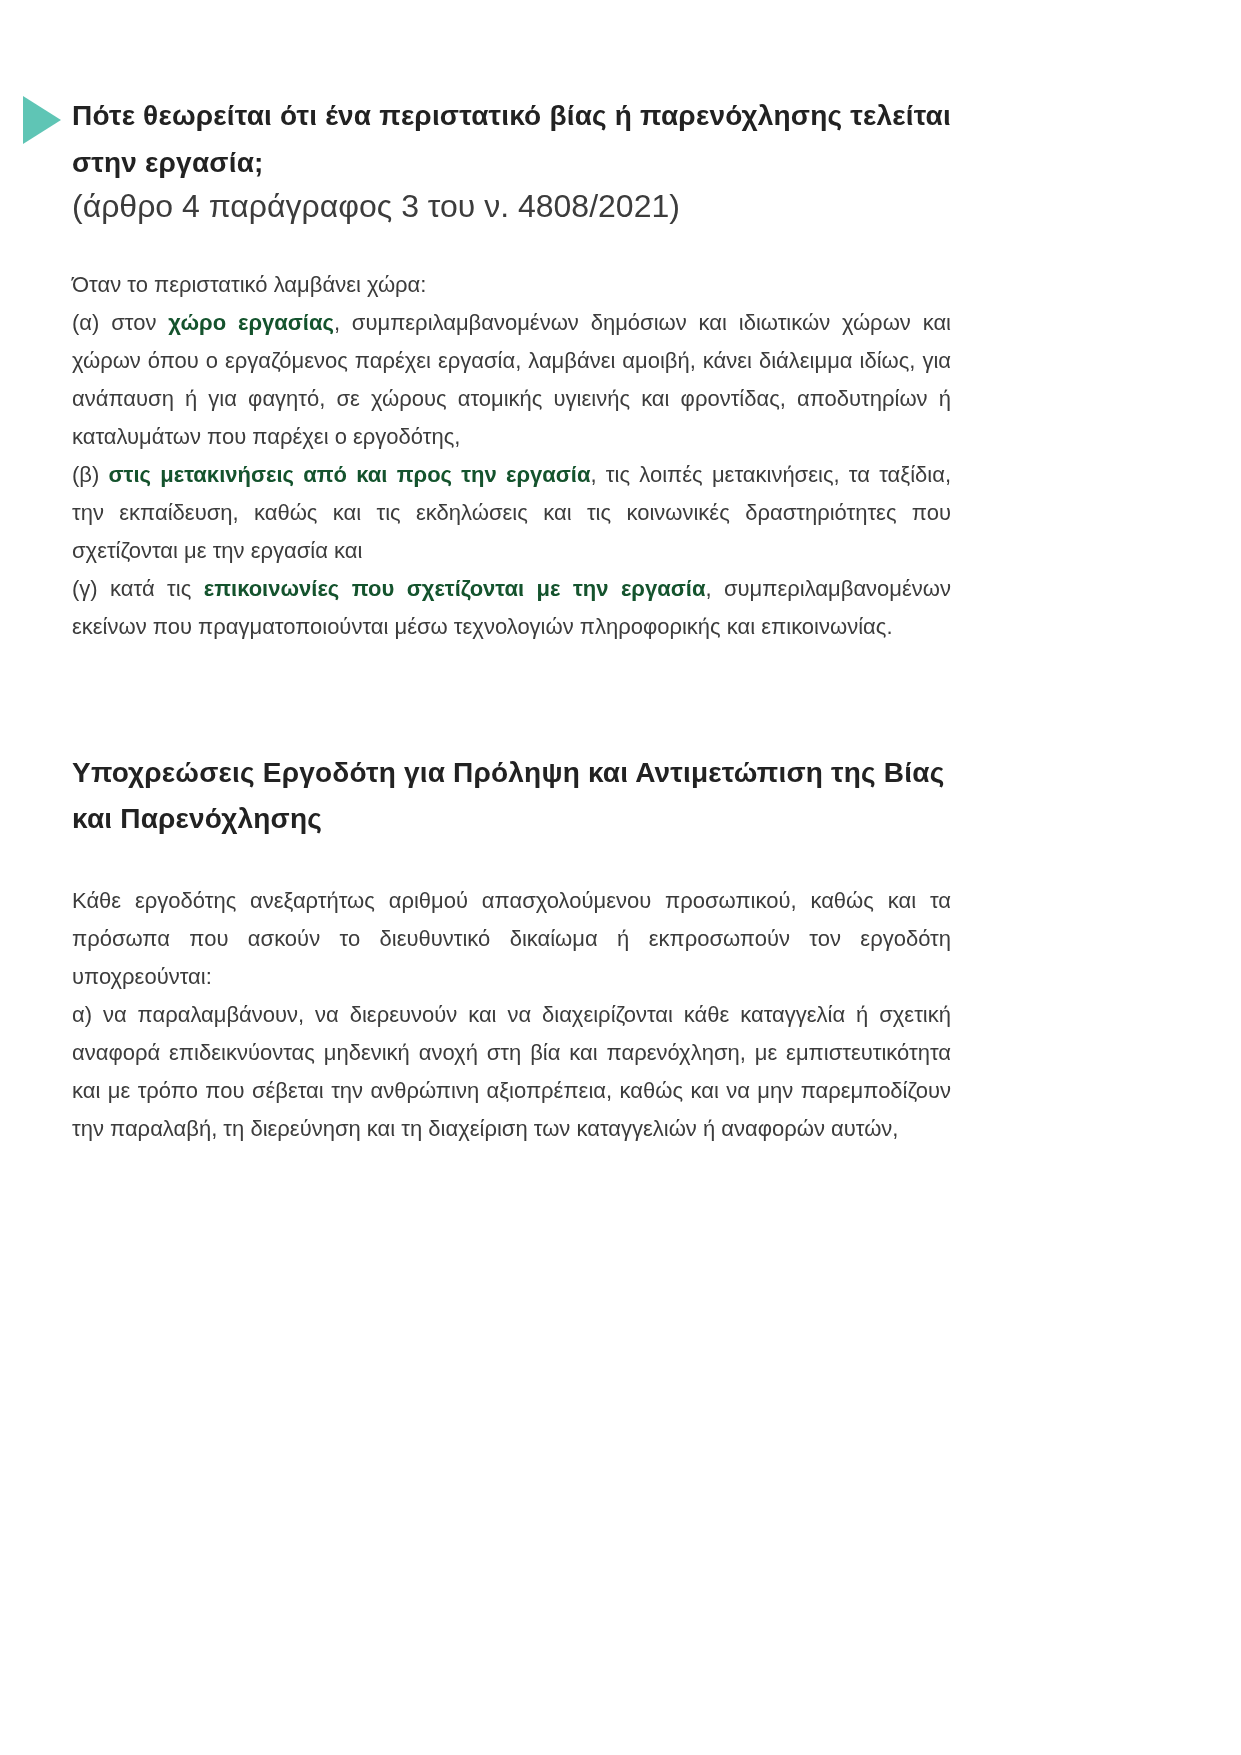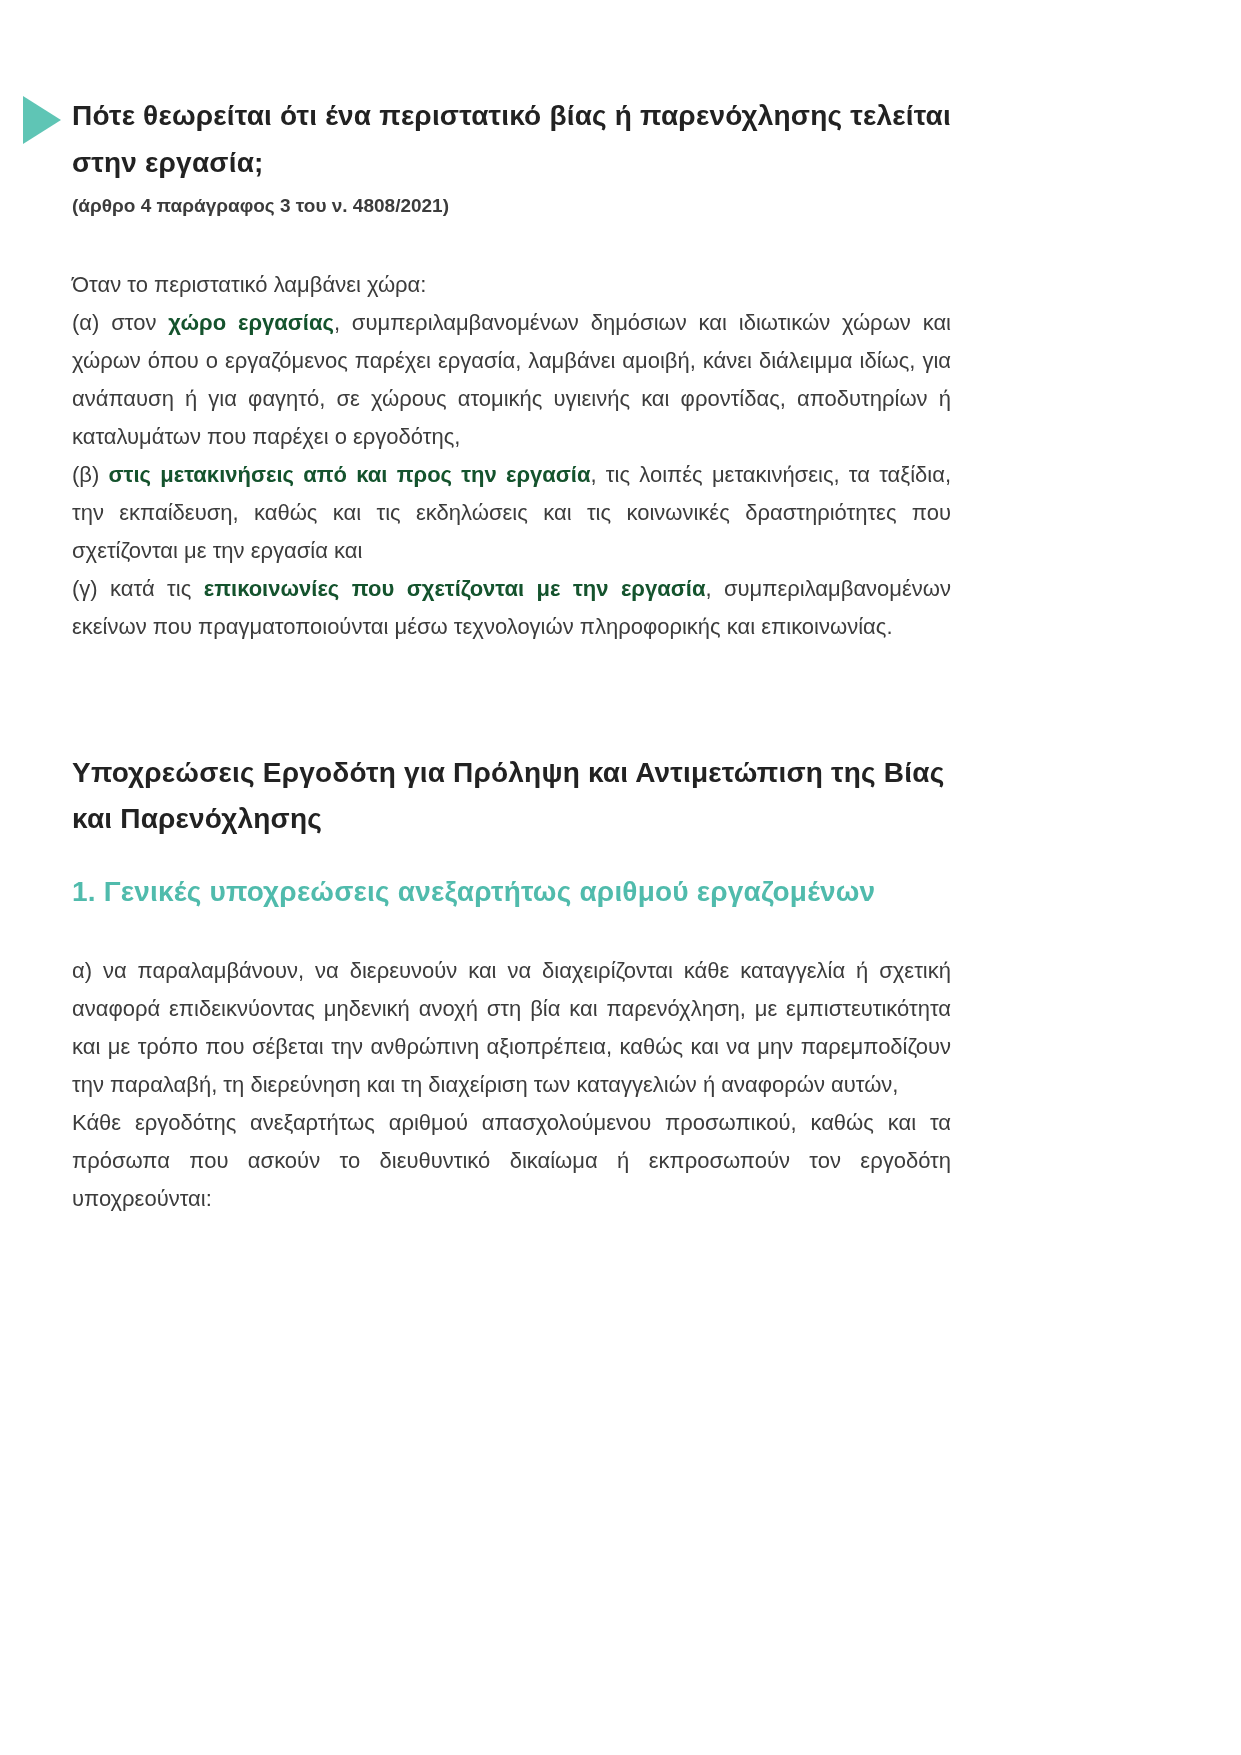--- a/index.html
+++ b/index.html
@@ -35,23 +35,23 @@
   h1.doc-title {
     margin: 0;
     font-size: 28px;
     line-height: 47px;
     font-weight: bold;
     color: var(--text-heading);
     letter-spacing: 0.2px;
   }
   .law-ref {
     margin: 0;
-    font-size: 19px;
+    font-size: 32px;
     line-height: 40px;
-    font-weight: bold;
+    font-weight: normal;
     color: var(--text-body);
   }
   .spacer-line { height: 40px; }
   p.body-text {
     margin: 0;
     font-size: 22px;
     line-height: 38px;
     text-align: justify;
     color: var(--text-body);
   }
@@ -98,21 +98,20 @@
     <p class="body-text"><span>(α) στον </span><strong>χώρο εργασίας</strong><span>, συμπεριλαμβανομένων δημόσιων και ιδιωτικών χώρων και χώρων όπου ο εργαζόμενος παρέχει εργασία, λαμβάνει αμοιβή, κάνει διάλειμμα ιδίως, για ανάπαυση ή για φαγητό, σε χώρους ατομικής υγιεινής και φροντίδας, αποδυτηρίων ή καταλυμάτων που παρέχει ο εργοδότης,</span></p>
 
     <p class="body-text"><span>(β) </span><strong>στις μετακινήσεις από και προς την εργασία</strong><span>, τις λοιπές μετακινήσεις, τα ταξίδια, την εκπαίδευση, καθώς και τις εκδηλώσεις και τις κοινωνικές δραστηριότητες που σχετίζονται με την εργασία και</span></p>
 
     <p class="body-text"><span>(γ) κατά τις </span><strong>επικοινωνίες που σχετίζονται με την εργασία</strong><span>, συμπεριλαμβανομένων εκείνων που πραγματοποιούνται μέσω τεχνολογιών πληροφορικής και επικοινωνίας.</span></p>
   </section>
 
   <section class="section-obligations">
     <h2 class="obligations-heading">Υποχρεώσεις Εργοδότη για Πρόληψη και Αντιμετώπιση της Βίας και Παρενόχλησης</h2>
 
-    <h3 class="sub-heading">1. Γενικές υποχρεώσεις ανεξαρτήτως αριθμού εργαζομένων</h3>
 
     <div class="spacer-line"></div>
 
+    <p class="body-text">Κάθε εργοδότης ανεξαρτήτως αριθμού απασχολούμενου προσωπικού, καθώς και τα πρόσωπα που ασκούν το διευθυντικό δικαίωμα ή εκπροσωπούν τον εργοδότη υποχρεούνται:</p>
     <p class="body-text">α) να παραλαμβάνουν, να διερευνούν και να διαχειρίζονται κάθε καταγγελία ή σχετική αναφορά επιδεικνύοντας μηδενική ανοχή στη βία και παρενόχληση, με εμπιστευτικότητα και με τρόπο που σέβεται την ανθρώπινη αξιοπρέπεια, καθώς και να μην παρεμποδίζουν την παραλαβή, τη διερεύνηση και τη διαχείριση των καταγγελιών ή αναφορών αυτών,</p>
-    <p class="body-text">Κάθε εργοδότης ανεξαρτήτως αριθμού απασχολούμενου προσωπικού, καθώς και τα πρόσωπα που ασκούν το διευθυντικό δικαίωμα ή εκπροσωπούν τον εργοδότη υποχρεούνται:</p>
   </section>
 
 </div>
 
 </body></html>

